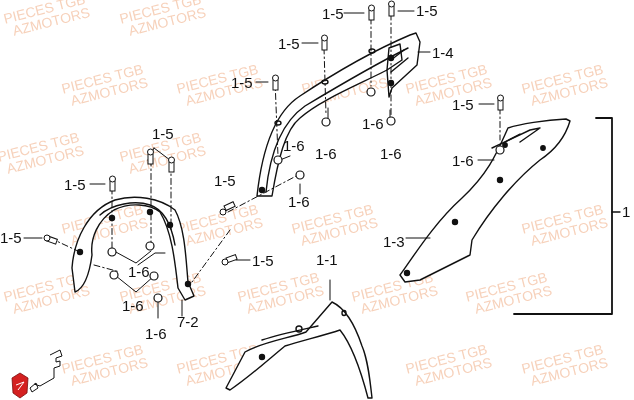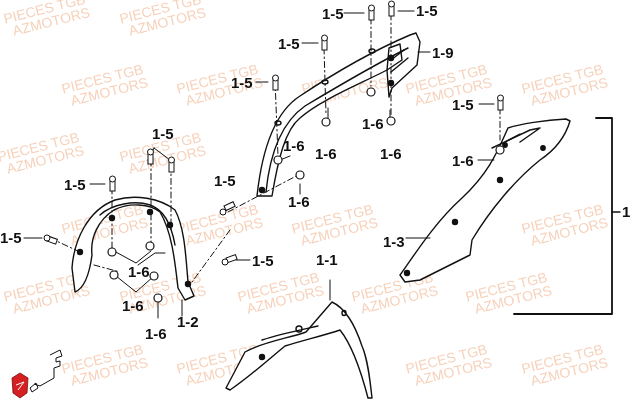--- a/index.html
+++ b/index.html
@@ -1,21 +1,21 @@
 <!DOCTYPE html>
 <html><head>
 <meta charset="utf-8">
 <style>
   html, body { margin:0; padding:0; background:#ffffff; }
   body { width:634px; height:400px; overflow:hidden; position:relative; font-family:"Liberation Sans", sans-serif; }
   #stage { position:absolute; left:0; top:0; width:634px; height:400px; }
   .wm { position:absolute; transform:rotate(-14deg); transform-origin:left top; color:#f4c2a4; font-size:14px; line-height:14px; white-space:nowrap; opacity:0.75; }
   .wm span { display:block; }
   .wm .l2 { margin-left:6px; }
-  .lbl { position:absolute; font-size:15px; font-weight:bold; color:#111; line-height:15px; white-space:nowrap; }
+  .lbl { position:absolute; font-size:15px; font-weight:normal; color:#111; line-height:15px; white-space:nowrap; }
   svg { position:absolute; left:0; top:0; }
 </style>
 </head>
 <body>
 
 <div id="stage">
 
   <div class="wm" style="left:2px;top:12px;">
       <span>PIECES TGB</span>
       <span class="l2">AZMOTORS</span>
@@ -263,35 +263,35 @@
     </g>
     <g fill="none" stroke="#111" stroke-width="1">
       <path d="M50,355 L60,350 L62,356 L56,358 L56,362 L60,361 L60,366 L54,368 L54,378 L40,386 L34,384"></path>
       <path d="M30,388 L36,383 L38,388 L32,392 Z"></path>
     </g>
   </svg>
 
   <div class="lbl" style="left:322px;top:6px;">1-5</div>
   <div class="lbl" style="left:416px;top:3px;">1-5</div>
   <div class="lbl" style="left:278px;top:36px;">1-5</div>
-  <div class="lbl" style="left:432px;top:45px;">1-9</div>
+  <div class="lbl" style="left:432px;top:45px;">1-4</div>
   <div class="lbl" style="left:231px;top:75px;">1-5</div>
   <div class="lbl" style="left:362px;top:116px;">1-6</div>
   <div class="lbl" style="left:315px;top:146px;">1-6</div>
   <div class="lbl" style="left:380px;top:146px;">1-6</div>
   <div class="lbl" style="left:283px;top:138px;">1-6</div>
   <div class="lbl" style="left:452px;top:97px;">1-5</div>
   <div class="lbl" style="left:452px;top:153px;">1-6</div>
   <div class="lbl" style="left:622px;top:204px;">1</div>
   <div class="lbl" style="left:152px;top:126px;">1-5</div>
   <div class="lbl" style="left:64px;top:177px;">1-5</div>
   <div class="lbl" style="left:214px;top:173px;">1-5</div>
   <div class="lbl" style="left:288px;top:194px;">1-6</div>
   <div class="lbl" style="left:0px;top:230px;">1-5</div>
   <div class="lbl" style="left:383px;top:234px;">1-3</div>
   <div class="lbl" style="left:252px;top:253px;">1-5</div>
   <div class="lbl" style="left:128px;top:264px;">1-6</div>
   <div class="lbl" style="left:122px;top:298px;">1-6</div>
-  <div class="lbl" style="left:177px;top:314px;">1-2</div>
+  <div class="lbl" style="left:177px;top:314px;">7-2</div>
   <div class="lbl" style="left:145px;top:326px;">1-6</div>
   <div class="lbl" style="left:316px;top:252px;">1-1</div>
 
 </div>
 
 </body></html>

